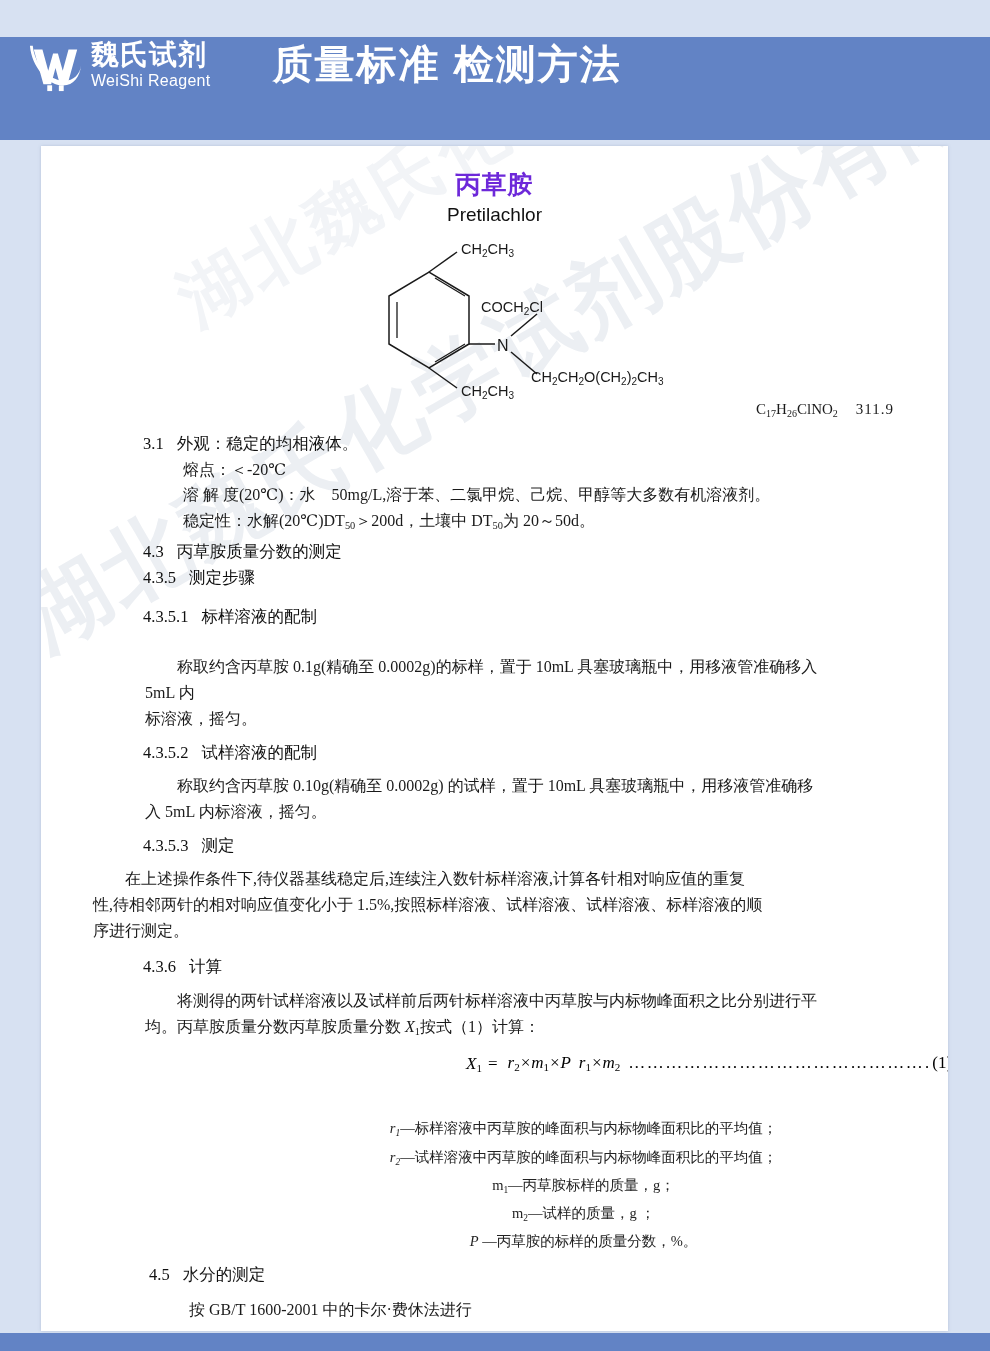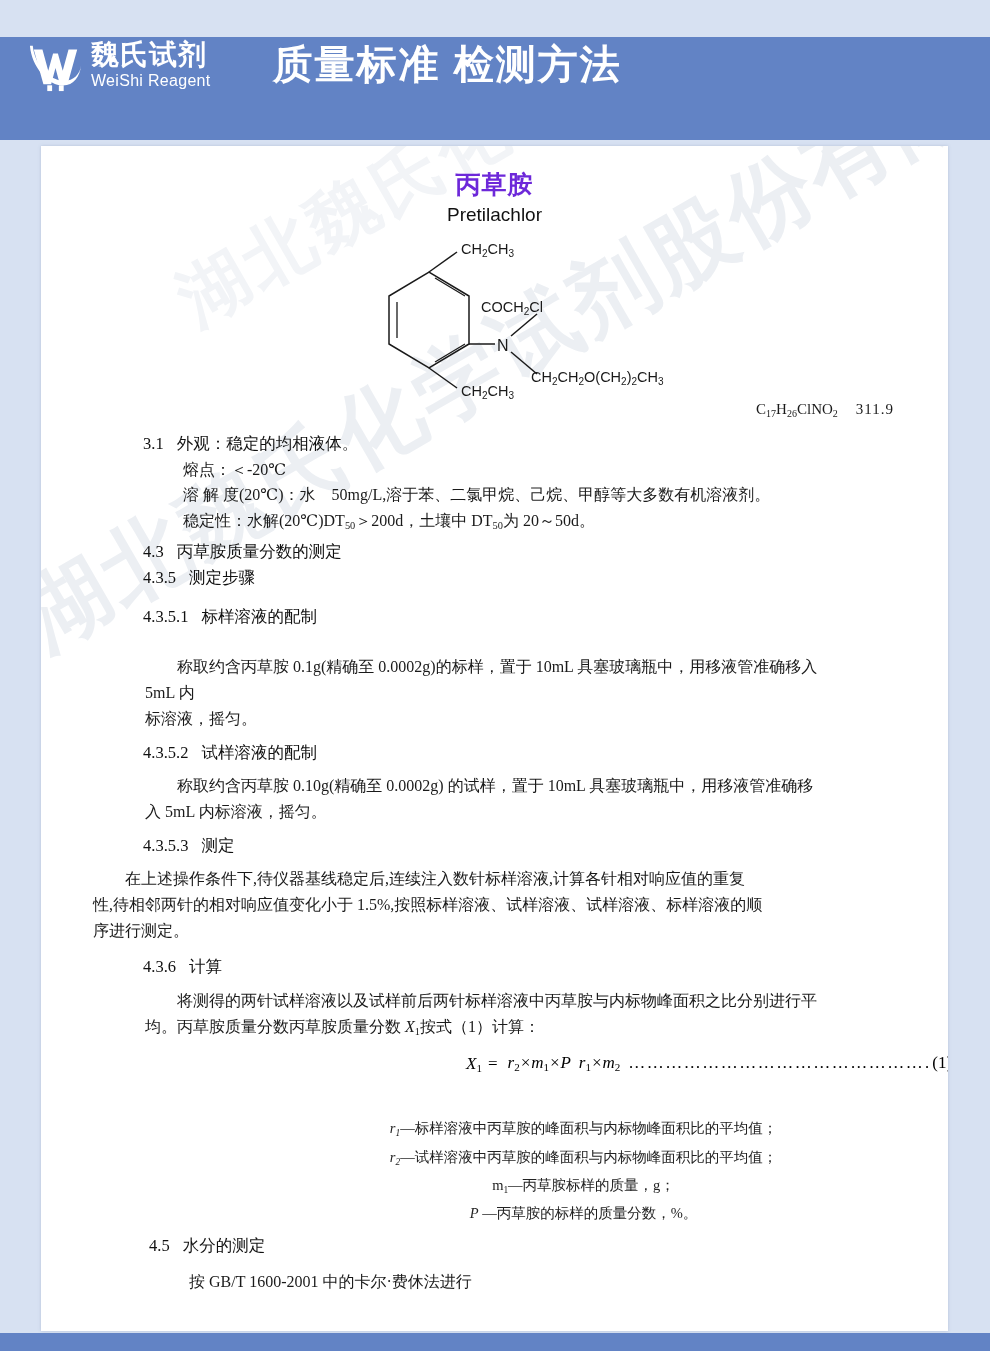--- a/index.html
+++ b/index.html
@@ -369,20 +369,23 @@
       <div class="legend-line">
         <span class="sym">r</span><sub class="sym">1</sub><span>—标样溶液中丙草胺的峰面积与内标物峰面积比的平均值；</span>
       </div>
       <div class="legend-line">
         <span class="sym">r</span><sub class="sym">2</sub><span>—试样溶液中丙草胺的峰面积与内标物峰面积比的平均值；</span>
       </div>
       <div class="legend-line">
         <span>m</span><sub>1</sub><span>—丙草胺标样的质量，g；</span>
       </div>
       <div class="legend-line">
+        <span>m</span><sub>2</sub><span>—试样的质量，g ；</span>
+      </div>
+      <div class="legend-line">
         <span class="sym">P</span><span> —丙草胺的标样的质量分数，%。</span>
       </div>
     </div>
 
     <div class="sec-head" style="padding-left:108px; margin-top:6px;">
       <span class="num">4.5</span><span class="gap"></span><span>水分的测定</span>
     </div>
     <div class="body-text" style="padding-left:148px; margin-top:10px;">按 GB/T 1600-2001 中的卡尔·费休法进行</div>
 
   </div>

